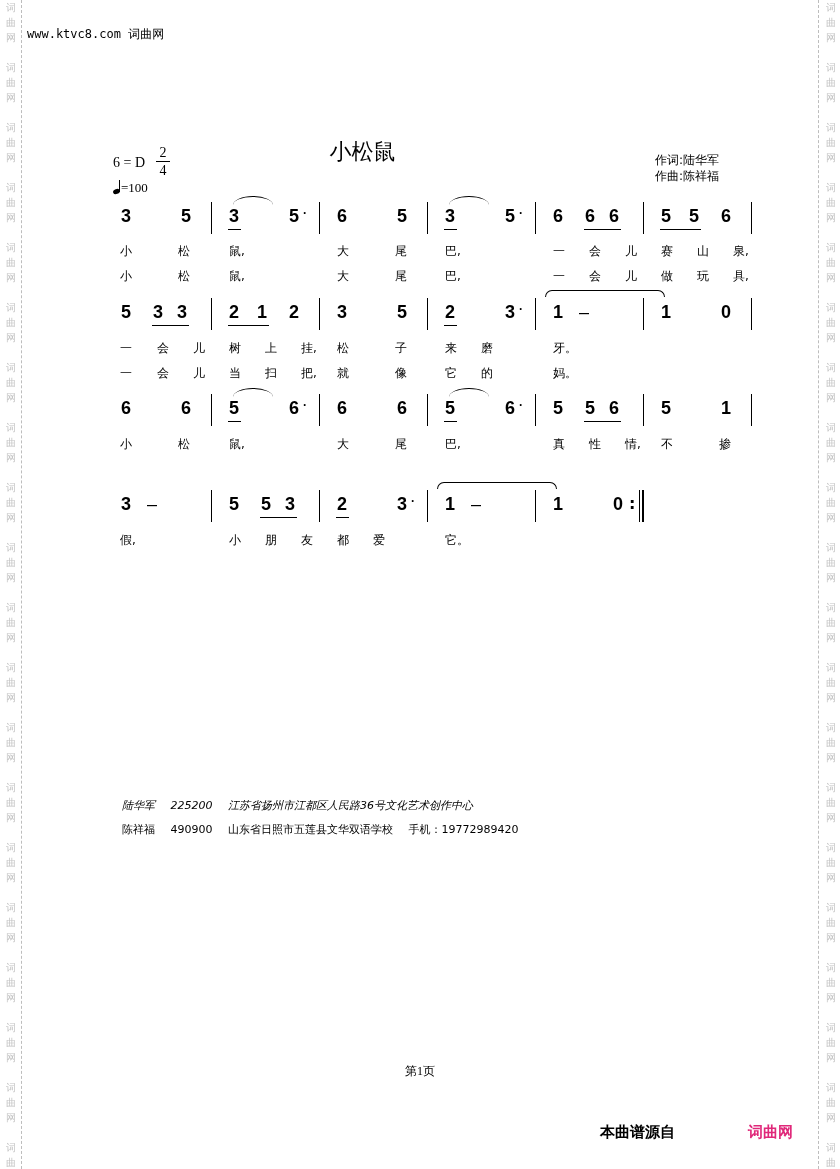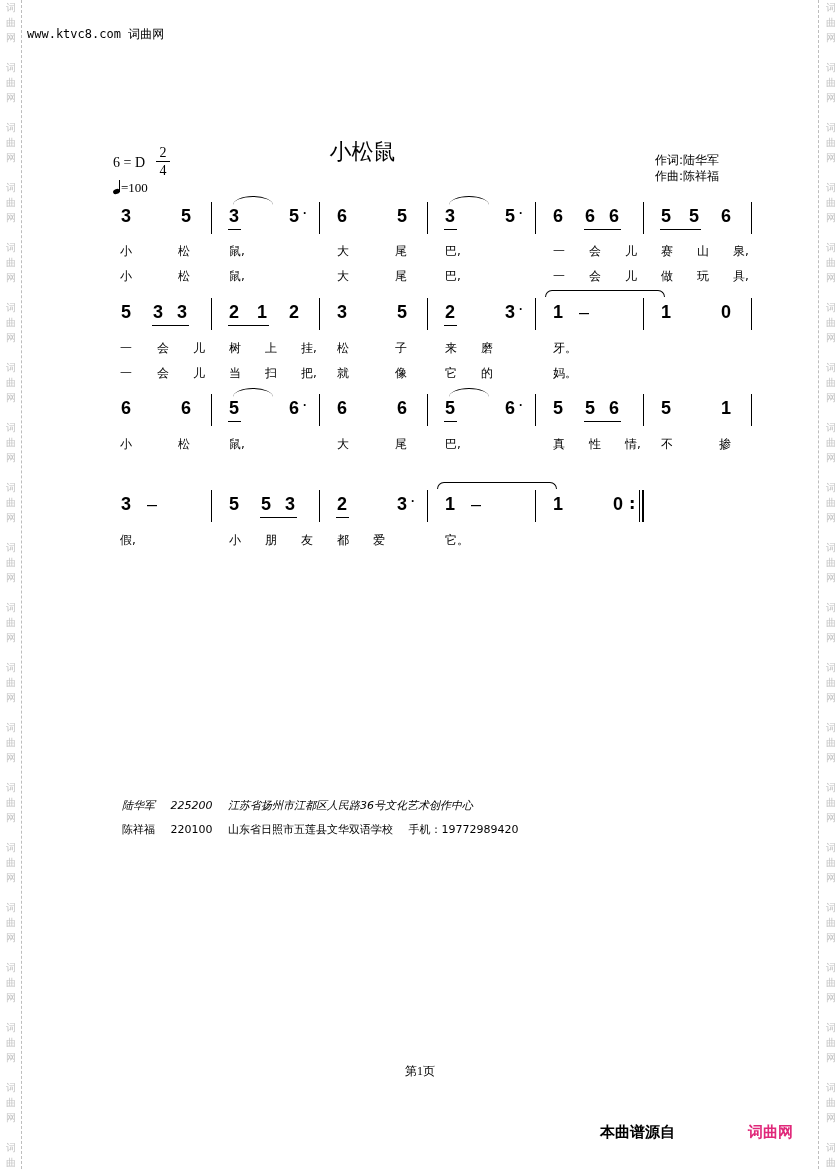--- a/index.html
+++ b/index.html
@@ -461,20 +461,20 @@
     </div>
   </div>
 
 <div class="contact" style="top:798px;font-style:italic;">
   <span>陆华军</span>
   <span>225200</span>
   <span>江苏省扬州市江都区人民路36号文化艺术创作中心</span>
 </div>
 <div class="contact" style="top:822px;">
   <span>陈祥福</span>
-  <span>220100</span>
+  <span>490900</span>
   <span>山东省日照市五莲县文华双语学校</span>
   <span>手机：19772989420</span>
 </div>
 
 <div class="page-no">第1页</div>
 <div class="source">本曲谱源自</div>
 <div class="brand" style="color: rgb(224, 40, 122);">词曲网</div>
 
 </body></html>

